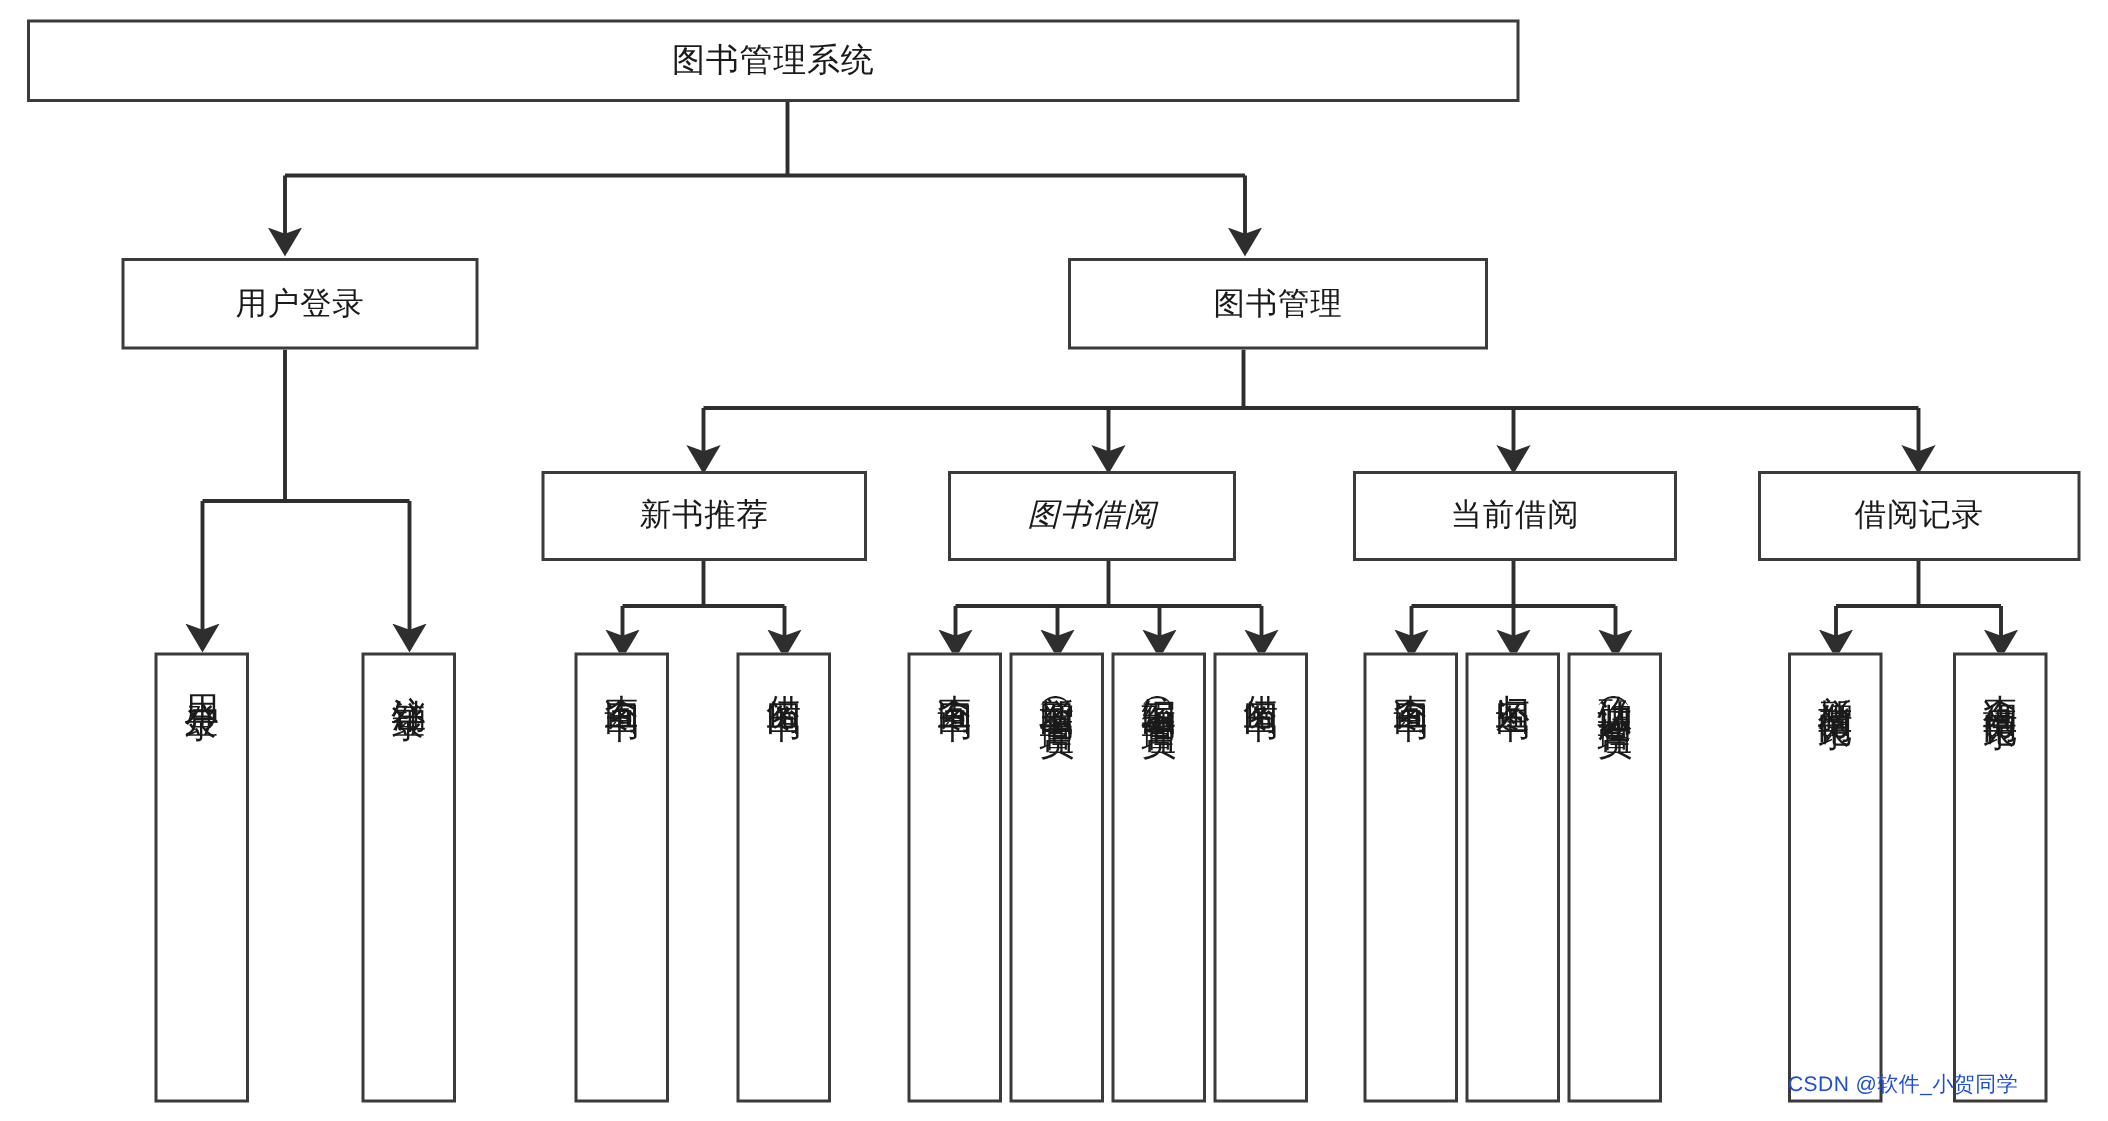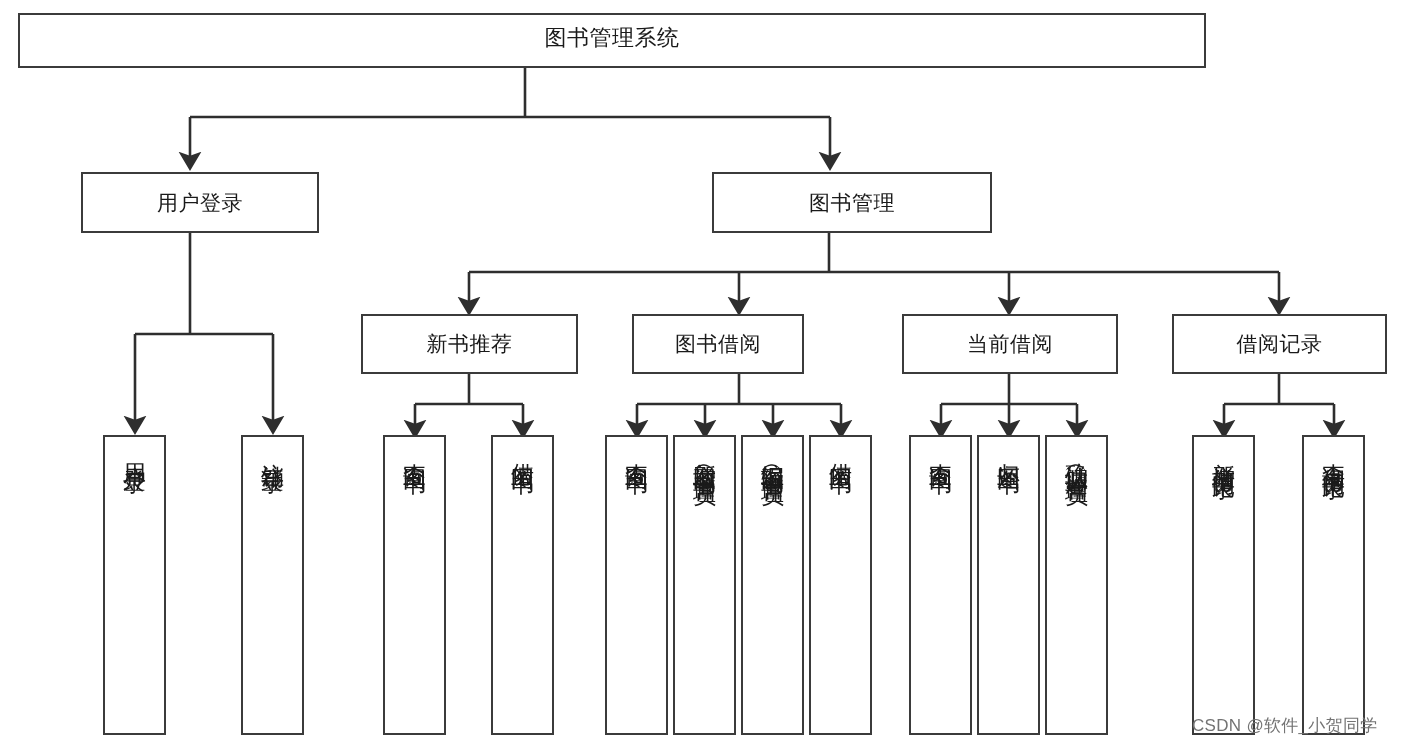--- a/index.html
+++ b/index.html
@@ -56,22 +56,22 @@
   .node.v .lbl {
     writing-mode: vertical-rl;
     text-orientation: upright;
     font-size: 23px;
     line-height: 1.0;
     letter-spacing: 3px;
     white-space: nowrap;
   }
   .watermark {
     position: absolute;
-    font-size: 17px;
-    color: #737373;
+    font-size: 14px;
+    color: #1d4ed8;
     white-space: nowrap;
     letter-spacing: 0.3px;
   }
 </style>
 </head>
 <body>
 
 <div id="canvas">
 
   <svg class="wires" viewBox="0 0 1405 747" xmlns="http://www.w3.org/2000/svg">
@@ -117,37 +117,37 @@
       <path d="M1009,404 L1009,428" marker-end="url(#arrowhead)"></path>
       <path d="M1077,404 L1077,428" marker-end="url(#arrowhead)"></path>
 
       <path d="M1279,374 L1279,404"></path>
       <path d="M1224,404 L1334,404"></path>
       <path d="M1224,404 L1224,428" marker-end="url(#arrowhead)"></path>
       <path d="M1334,404 L1334,428" marker-end="url(#arrowhead)"></path>
     </g>
   </svg>
 
-  <div class="node h root" style="left:18px; top:13px; width:1188px; height:55px;font-family:Liberation Mono, monospace;">
+  <div class="node h root" style="left:18px; top:13px; width:995px; height:55px;">
     <span class="lbl">图书管理系统</span>
   </div>
 
   <div class="node h" style="left:81px; top:172px; width:238px; height:61px;">
     <span class="lbl">用户登录</span>
   </div>
 
   <div class="node h" style="left:712px; top:172px; width:280px; height:61px;">
     <span class="lbl">图书管理</span>
   </div>
 
   <div class="node h" style="left:361px; top:314px; width:217px; height:60px;align-items:center;">
     <span class="lbl">新书推荐</span>
   </div>
 
-  <div class="node h" style="left:632px; top:314px; width:172px; height:60px;">
+  <div class="node h" style="left:632px; top:314px; width:192px; height:60px;font-style:italic;">
     <span class="lbl">图书借阅</span>
   </div>
 
   <div class="node h" style="left:902px; top:314px; width:216px; height:60px;">
     <span class="lbl">当前借阅</span>
   </div>
 
   <div class="node h" style="left:1172px; top:314px; width:215px; height:60px;">
     <span class="lbl">借阅记录</span>
   </div>

